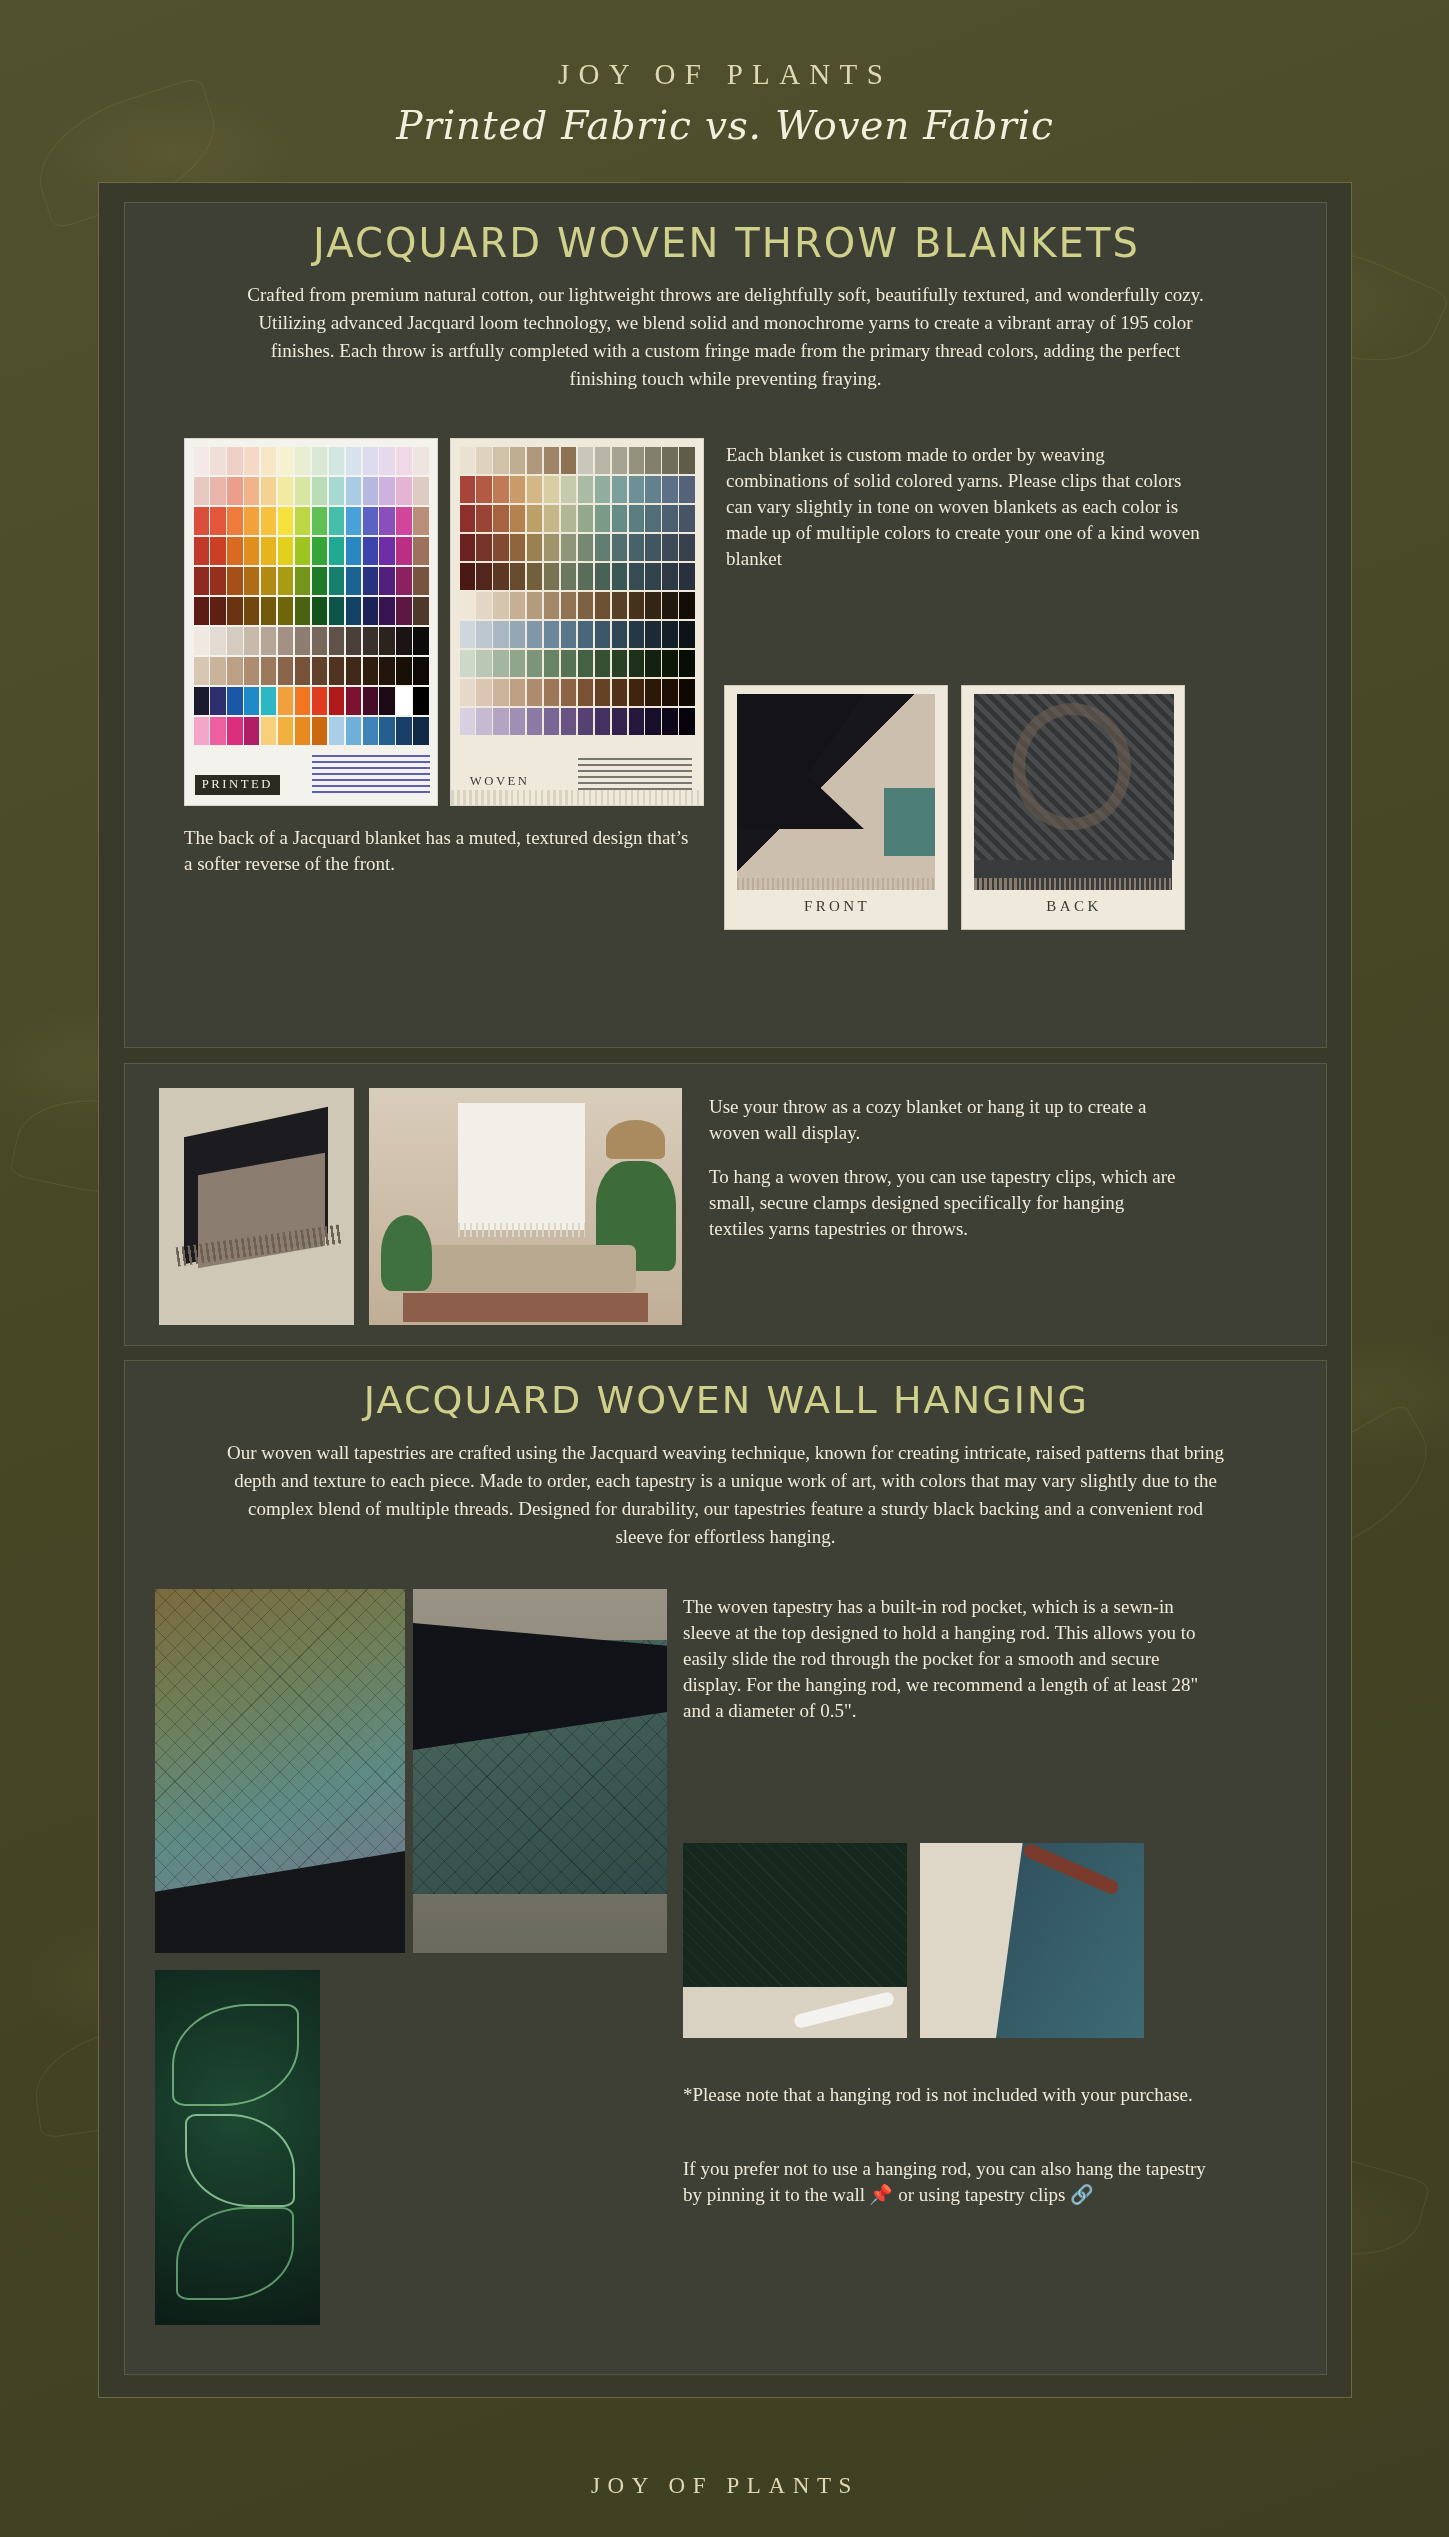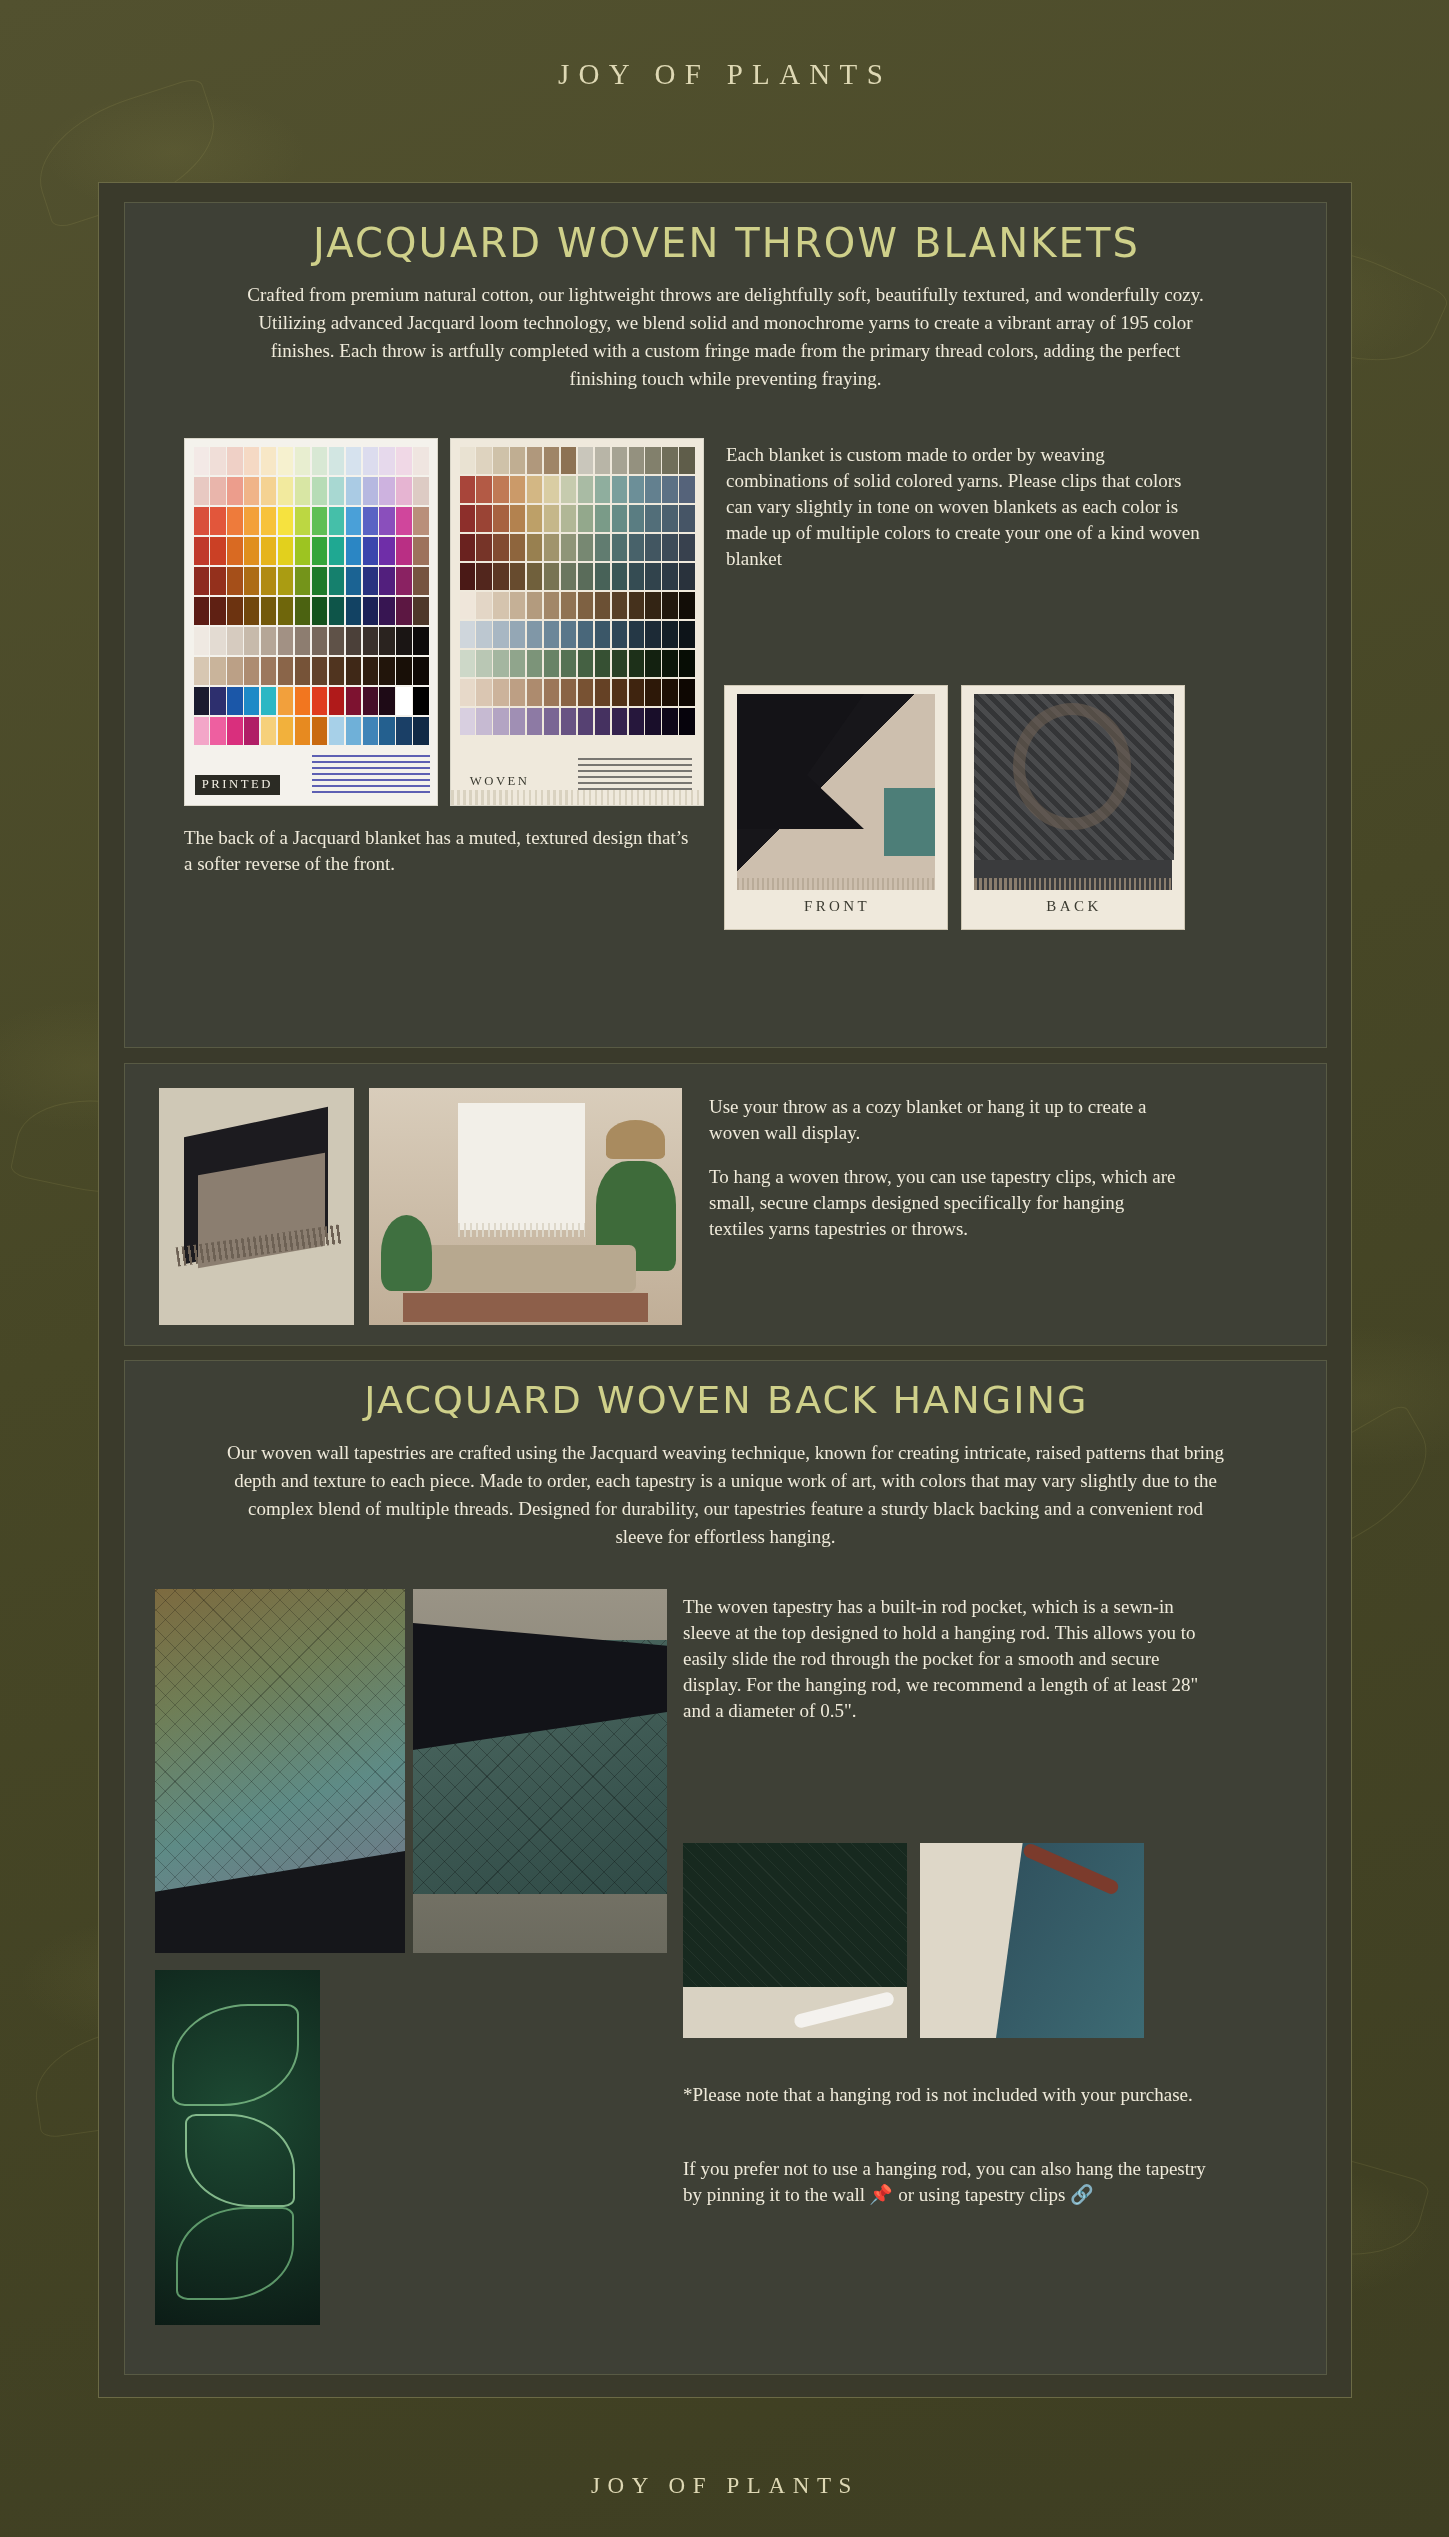--- a/index.html
+++ b/index.html
@@ -107,20 +107,21 @@
 <div class="vein" style="left:1252px;top:254px;width:186px;height:102px;transform:rotate(24deg)"></div>
 <div class="vein" style="left:17px;top:1100px;width:169px;height:93px;transform:rotate(12deg)"></div>
 <div class="vein" style="left:1269px;top:1438px;width:169px;height:93px;transform:rotate(-30deg)"></div>
 <div class="vein" style="left:34px;top:2030px;width:178px;height:97px;transform:rotate(-8deg)"></div>
 <div class="vein" style="left:1243px;top:2157px;width:178px;height:97px;transform:rotate(16deg)"></div>
 
 <div class="page">
 
   <div class="header">
     <div class="brand-top">JOY OF PLANTS</div>
+    <div class="subtitle">Printed Fabric vs. Woven Fabric</div>
   </div>
 
   <div class="panel">
 
     <div class="inner-card card-1">
 
       <div class="sec-title" style="position:absolute;left:0;top:17px;width:1203px;">JACQUARD WOVEN THROW BLANKETS</div>
 
       <div class="body-center" style="position:absolute;left:114px;top:78px;width:973px;">Crafted from premium natural cotton, our lightweight throws are delightfully soft, beautifully textured, and wonderfully cozy. Utilizing advanced Jacquard loom technology, we blend solid and monochrome yarns to create a vibrant array of 195 color finishes. Each throw is artfully completed with a custom fringe made from the primary thread colors, adding the perfect finishing touch while preventing fraying.</div>
 
@@ -470,21 +471,21 @@
         <div style="position:absolute;left:34px;top:205px;width:245px;height:29px;background:#8d5f4a;"></div>
         <div style="position:absolute;left:12px;top:127px;width:51px;height:76px;background:#3f7040;border-radius:50% 50% 20% 20%;"></div>
       </div>
 
       <div class="body-left" style="position:absolute;left:584px;top:30px;width:474px;">Use your throw as a cozy blanket or hang it up to create a woven wall display.</div>
       <div class="body-left" style="position:absolute;left:584px;top:100px;width:474px;"> To hang a woven throw, you can use tapestry clips, which are small, secure clamps designed specifically for hanging textiles yarns tapestries or throws.</div>
     </div>
 
     <div class="inner-card card-3">
 
-      <div class="sec-title t2" style="position:absolute;left:0;top:17px;width:1203px;">JACQUARD WOVEN BACK HANGING</div>
+      <div class="sec-title t2" style="position:absolute;left:0;top:17px;width:1203px;">JACQUARD WOVEN WALL HANGING</div>
 
       <div class="body-center" style="position:absolute;left:97px;top:78px;width:1007px;">Our woven wall tapestries are crafted using the Jacquard weaving technique, known for creating intricate, raised patterns that bring depth and texture to each piece. Made to order, each tapestry is a unique work of art, with colors that may vary slightly due to the complex blend of multiple threads. Designed for durability, our tapestries feature a sturdy  black backing and a convenient rod sleeve for effortless hanging.</div>
 
       <div class="imgbox" style="left:30px;top:228px;width:250px;height:364px;background:#5b6b52;">
         <div style="position:absolute;inset:0;background:
           repeating-linear-gradient(45deg,rgba(0,0,0,.22) 0 0.8px,transparent 0.8px 13.5px),
           repeating-linear-gradient(-45deg,rgba(0,0,0,.22) 0 0.8px,transparent 0.8px 13.5px),
           linear-gradient(160deg,#7d6a3f 0%,#6f7e56 28%,#5e8b86 58%,#7d6f8a 100%);"></div>
         <div style="position:absolute;left:0;bottom:0;width:100%;height:102px;background:#15161a;
              clip-path:polygon(0 40%,100% 0,100% 100%,0 100%);"></div>

